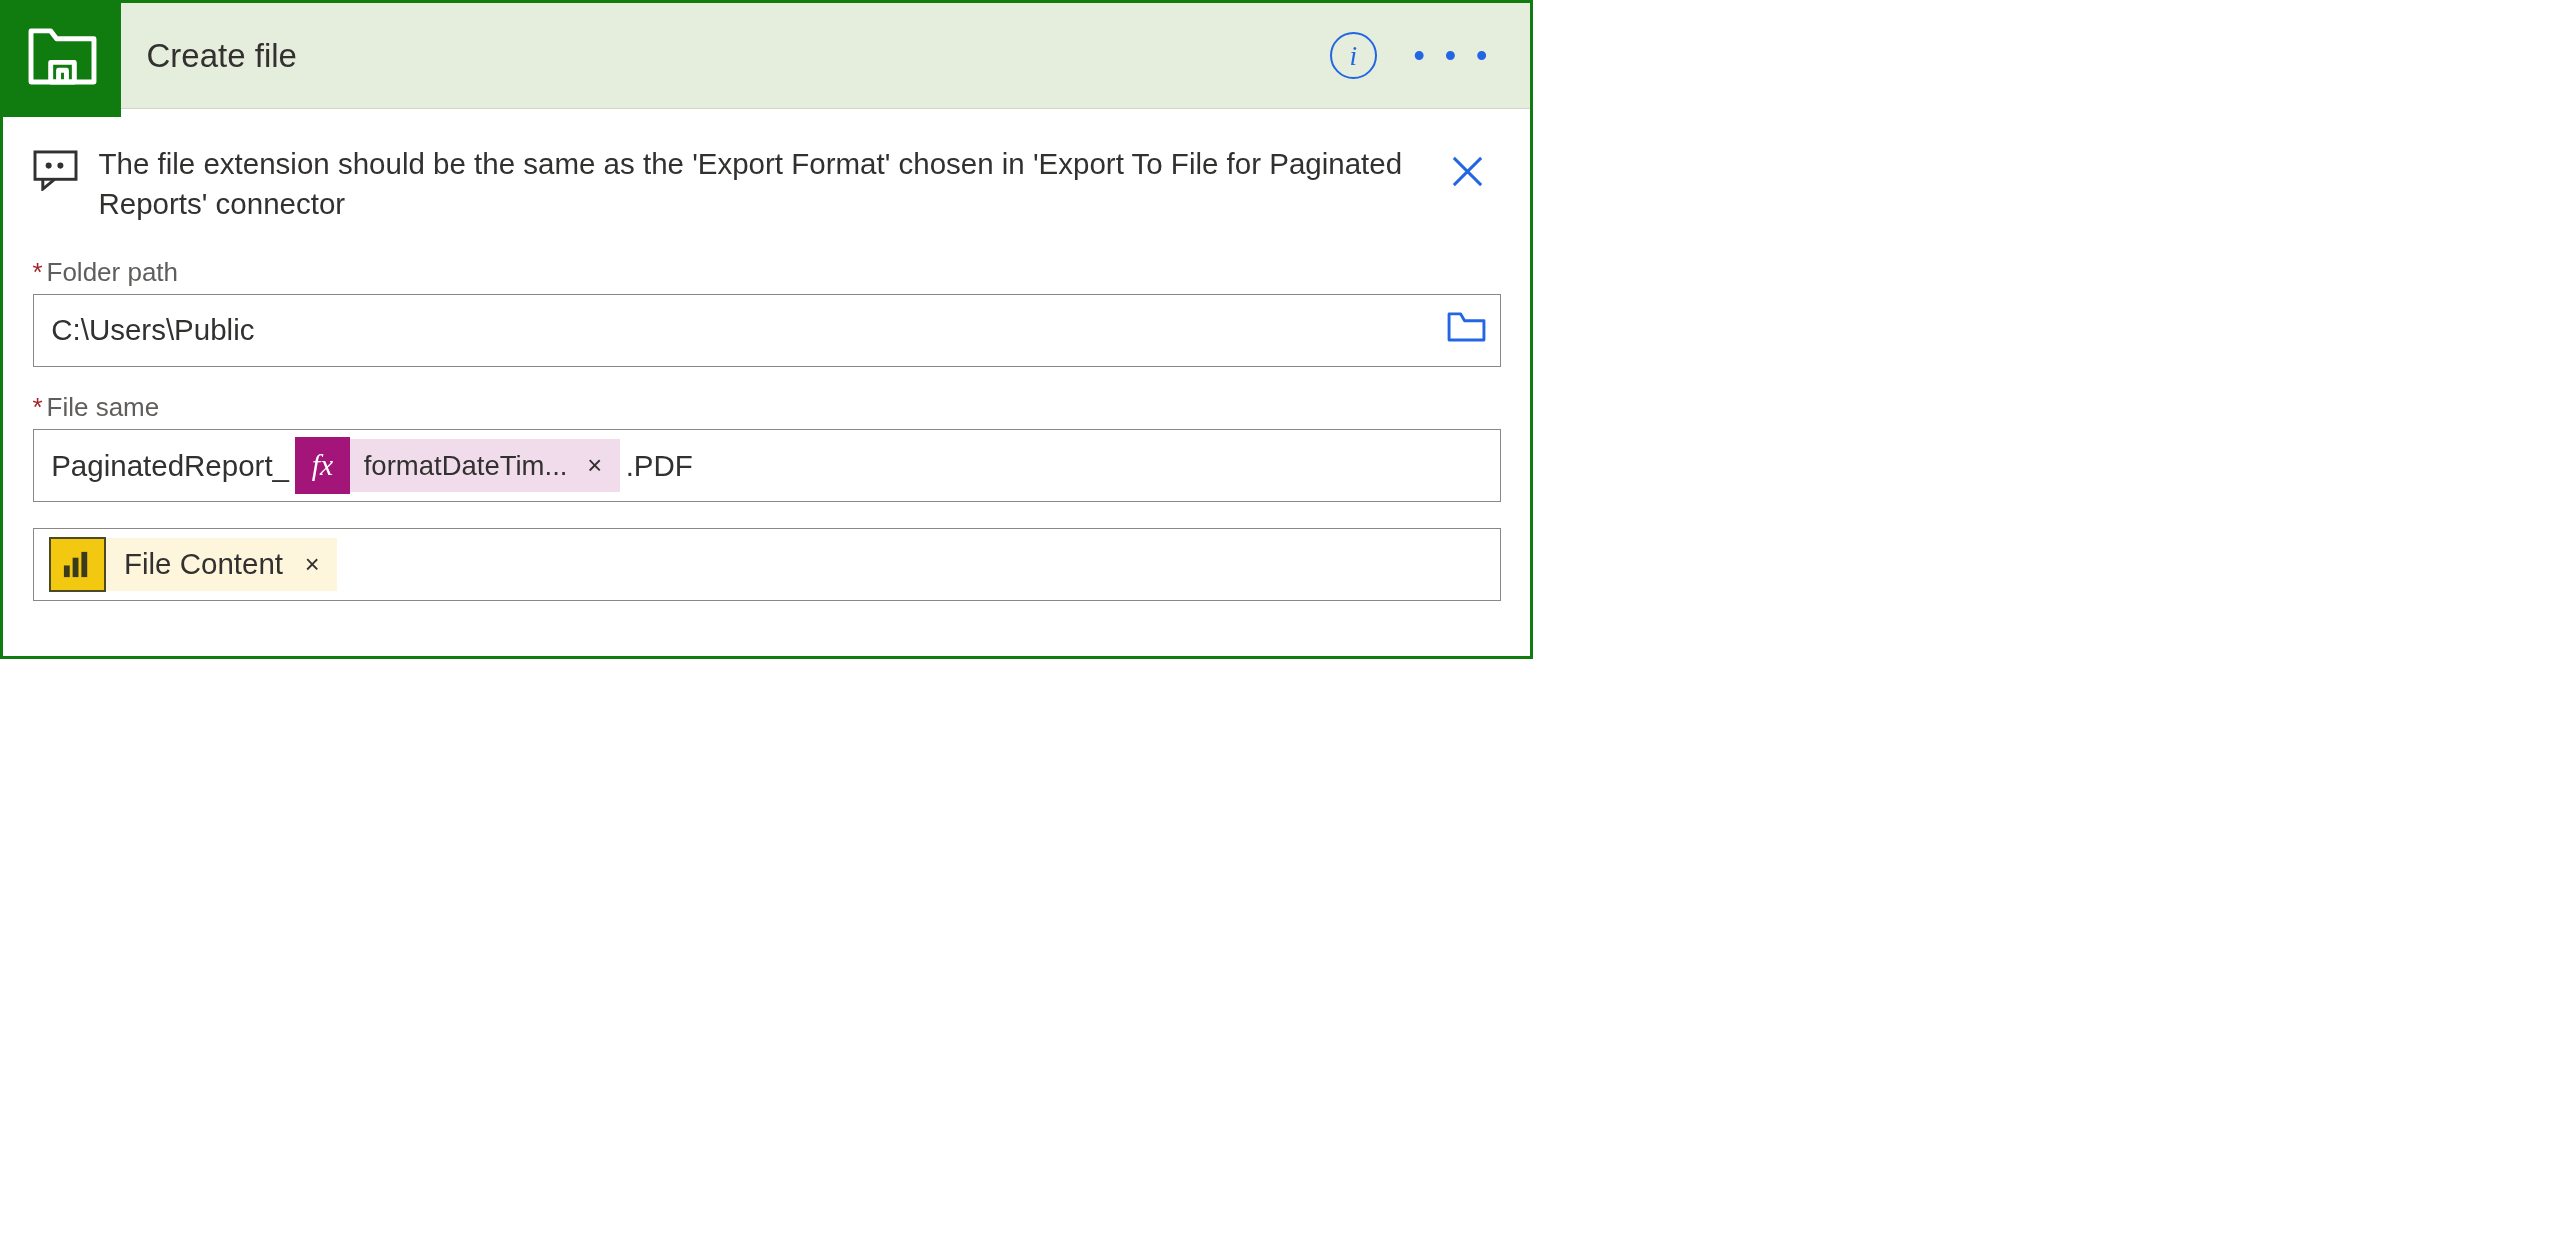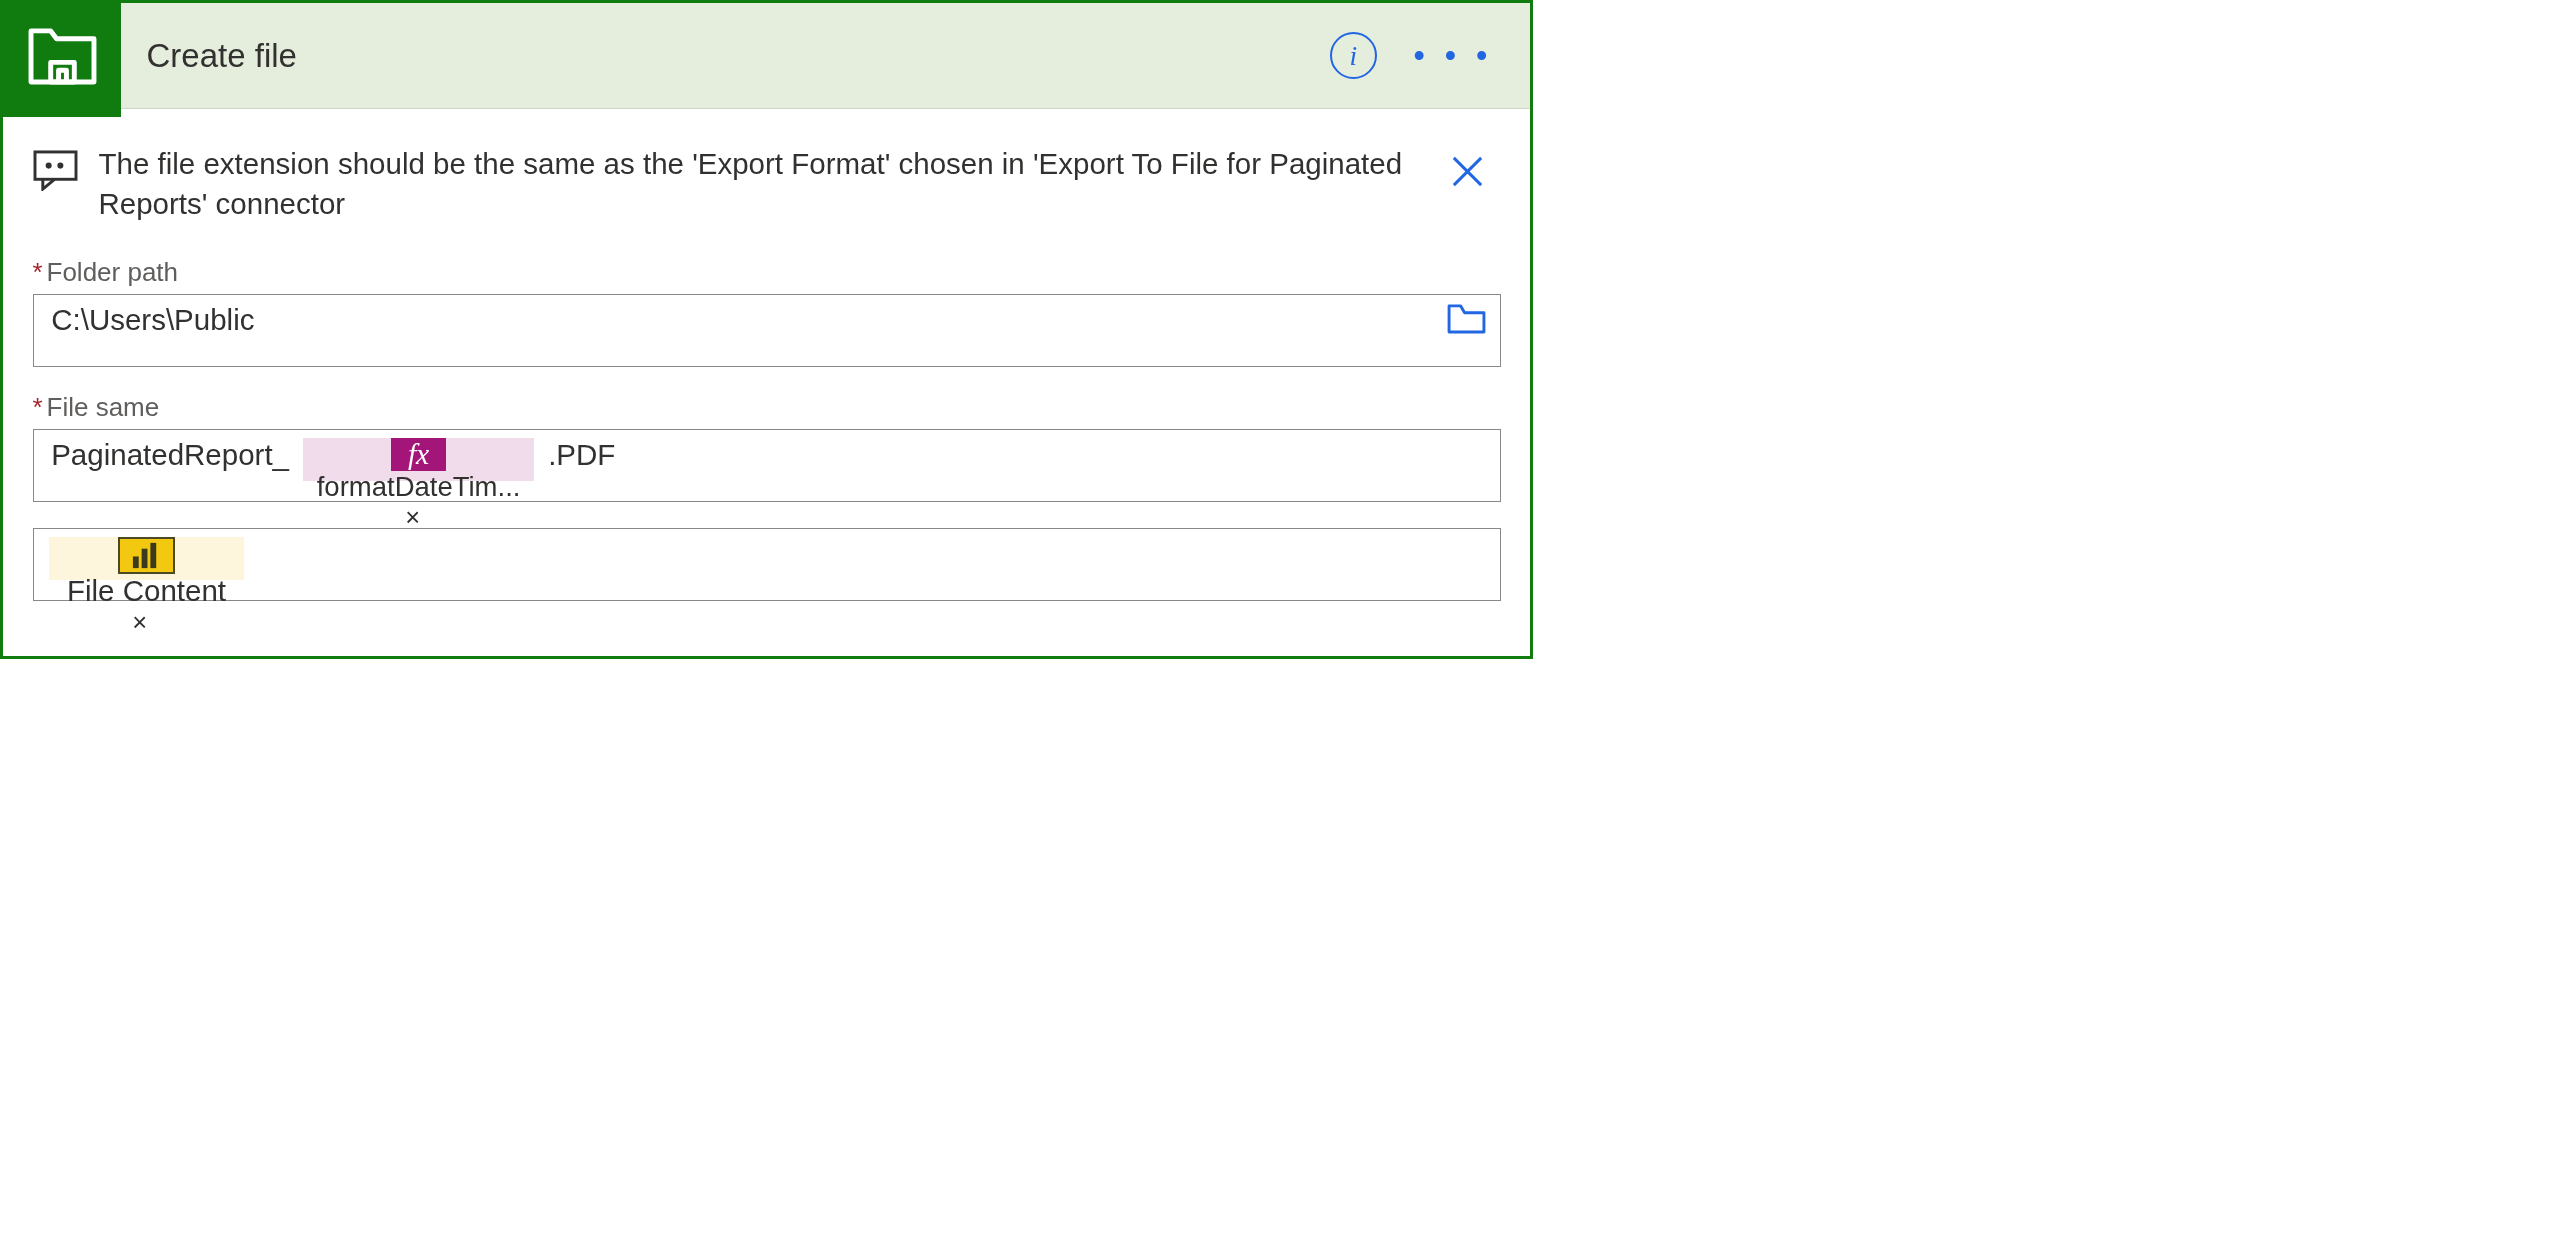--- a/index.html
+++ b/index.html
@@ -98,39 +98,38 @@
   .field-label {
     font-size: 26px;
     color: #605e5c;
     margin-bottom: 5.9px;
     font-weight: 400;
   }
   .req { color: #a4262c; margin-right: 3.9px; }
   .input-box {
     border: 1px solid #8a8886;
     display: flex;
-    align-items: flex-start;
+    align-items: center;
     min-height: 73px;
     padding: 7.9px 13.8px;
     font-size: 29.5px;
     color: #323130;
-    gap: 8px;
+    gap: 0;
     flex-wrap: wrap;
   }
   .folder-picker {
     margin-left: auto;
     color: #2266e3;
     cursor: pointer;
   }
   .token {
     display: inline-flex;
     align-items: center;
-    height: 43px;
+    height: 53px;
     margin: 0 2px;
-    flex-direction: column;
   }
   .token.fx {
     background: #f1dcec;
   }
   .token.fx .token-icon {
     width: 55px;
     height: 57px;
     background: #a4157a;
     color: #fff;
     display: flex;

